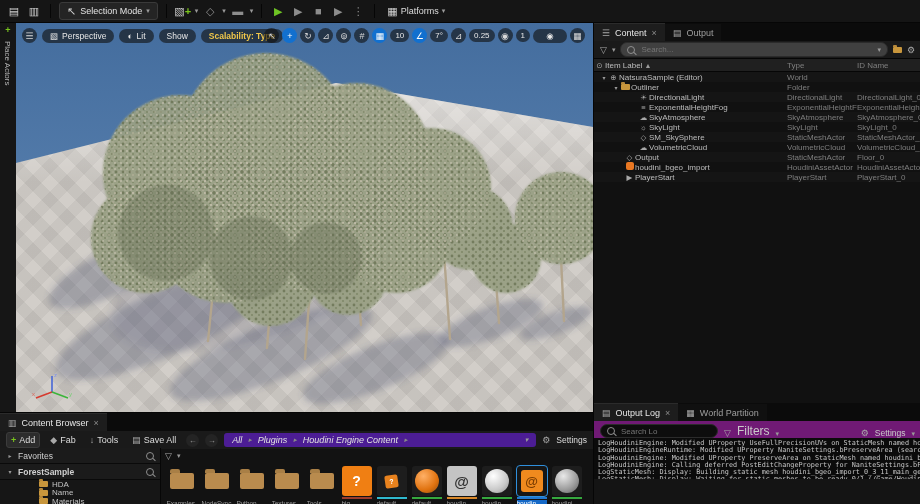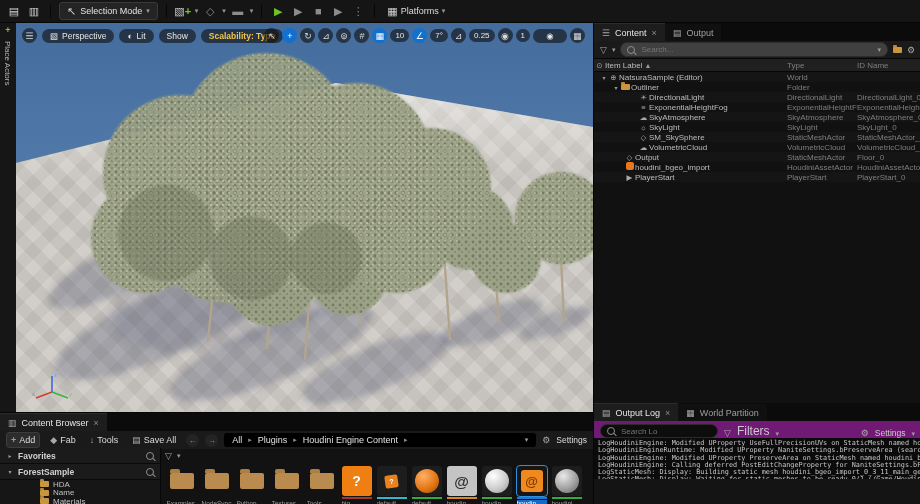--- a/index.html
+++ b/index.html
@@ -86,27 +86,27 @@
   #loglines{background:#0b0b0b;padding:2px 0 0 4px;font-family:"DejaVu Sans Mono",monospace;font-size:6.8px;
             line-height:7.3px;color:#c6c6c6;white-space:nowrap;overflow:hidden;height:39px;}
 
   
   #cbrowser{left:0;top:412px;width:593px;height:92px;background:#121212;border-top:1px solid #060606;font-size:9px;}
   .cb-toolbar{height:18px;background:#1a1a1a;display:flex;align-items:center;gap:6px;padding:0 6px;}
   .cb-btn{height:14px;display:flex;align-items:center;gap:3px;color:#dcdcdc;padding:0 4px;border-radius:3px;}
   .cb-btn.addbtn{background:#2c2c2c;border:1px solid #3c3c3c;}
   .navcirc{width:13px;height:13px;border-radius:50%;background:#242424;color:#9a9a9a;font-size:8px;
            display:flex;align-items:center;justify-content:center;}
-  .crumb{flex:1;height:14px;background:#000000;border-radius:3px;display:flex;align-items:center;gap:6px;
-         padding:0 8px;color:#e0e0e0;}
+  .crumb{flex:1;height:14px;background:#4c1d95;border-radius:3px;display:flex;align-items:center;gap:6px;
+         padding:0 8px;color:#e0e0e0;font-style:italic;}
   .crumbsep{color:#8a8a8a;font-size:7px;}
   #cb-left{position:absolute;left:0;top:35px;width:160px;height:57px;background:#161616;border-right:1px solid #060606;}
   .secthdr{height:15px;display:flex;align-items:center;gap:4px;padding:0 6px;color:#d0d0d0;font-size:8.5px;
            border-bottom:1px solid #0a0a0a;background:#1b1b1b;}
-  .treeitem{height:8.5px;display:flex;align-items:center;gap:4px;padding-left:40px;font-size:8px;color:#c2c2c2;}
+  .treeitem{height:8.5px;display:flex;align-items:center;gap:4px;padding-left:32px;font-size:8px;color:#c2c2c2;margin-left:7px;}
   #cb-right{position:absolute;left:161px;top:35px;width:432px;height:57px;}
   .cb-srchrow{height:16px;display:flex;align-items:center;gap:5px;padding:0 4px;}
   .tiles{display:flex;gap:2px;padding-left:4px;margin-top:2px;}
   .tile{width:33px;flex:none;}
   .thumb{width:30px;height:30px;margin:0 auto;border-radius:3px;background:#242424;display:flex;
          align-items:center;justify-content:center;position:relative;overflow:hidden;}
   .tile.sel .thumb{outline:1px solid #2f8fdc;}
   .strip{width:30px;height:2px;margin:1px auto 0;}
   .s-none{background:transparent;}
   .s-red{background:#9c3b2b;}.s-cyan{background:#2fb9cf;}.s-green{background:#35a83e;}
@@ -538,21 +538,21 @@
         <span class="grow"></span>
         <span class="chev">▾</span>
       </div>
       <span class="tico">⚙</span>
       <span style="font-size:8.5px;color:#dcdcdc">Settings</span>
     </div>
 
     <div id="cb-left">
       <div class="secthdr">
         <span class="tw">▸</span>
-        <span style="font-weight:bold">Favorites</span>
+        <span style="font-weight:normal">Favorites</span>
         <span class="grow"></span>
           <span class="mag"></span>
       </div>
       <div class="secthdr">
         <span class="tw">▾</span>
         <span style="font-weight:bold">ForestSample</span>
         <span class="grow"></span>
           <span class="mag"></span>
       </div>
       <div class="treeitem">

